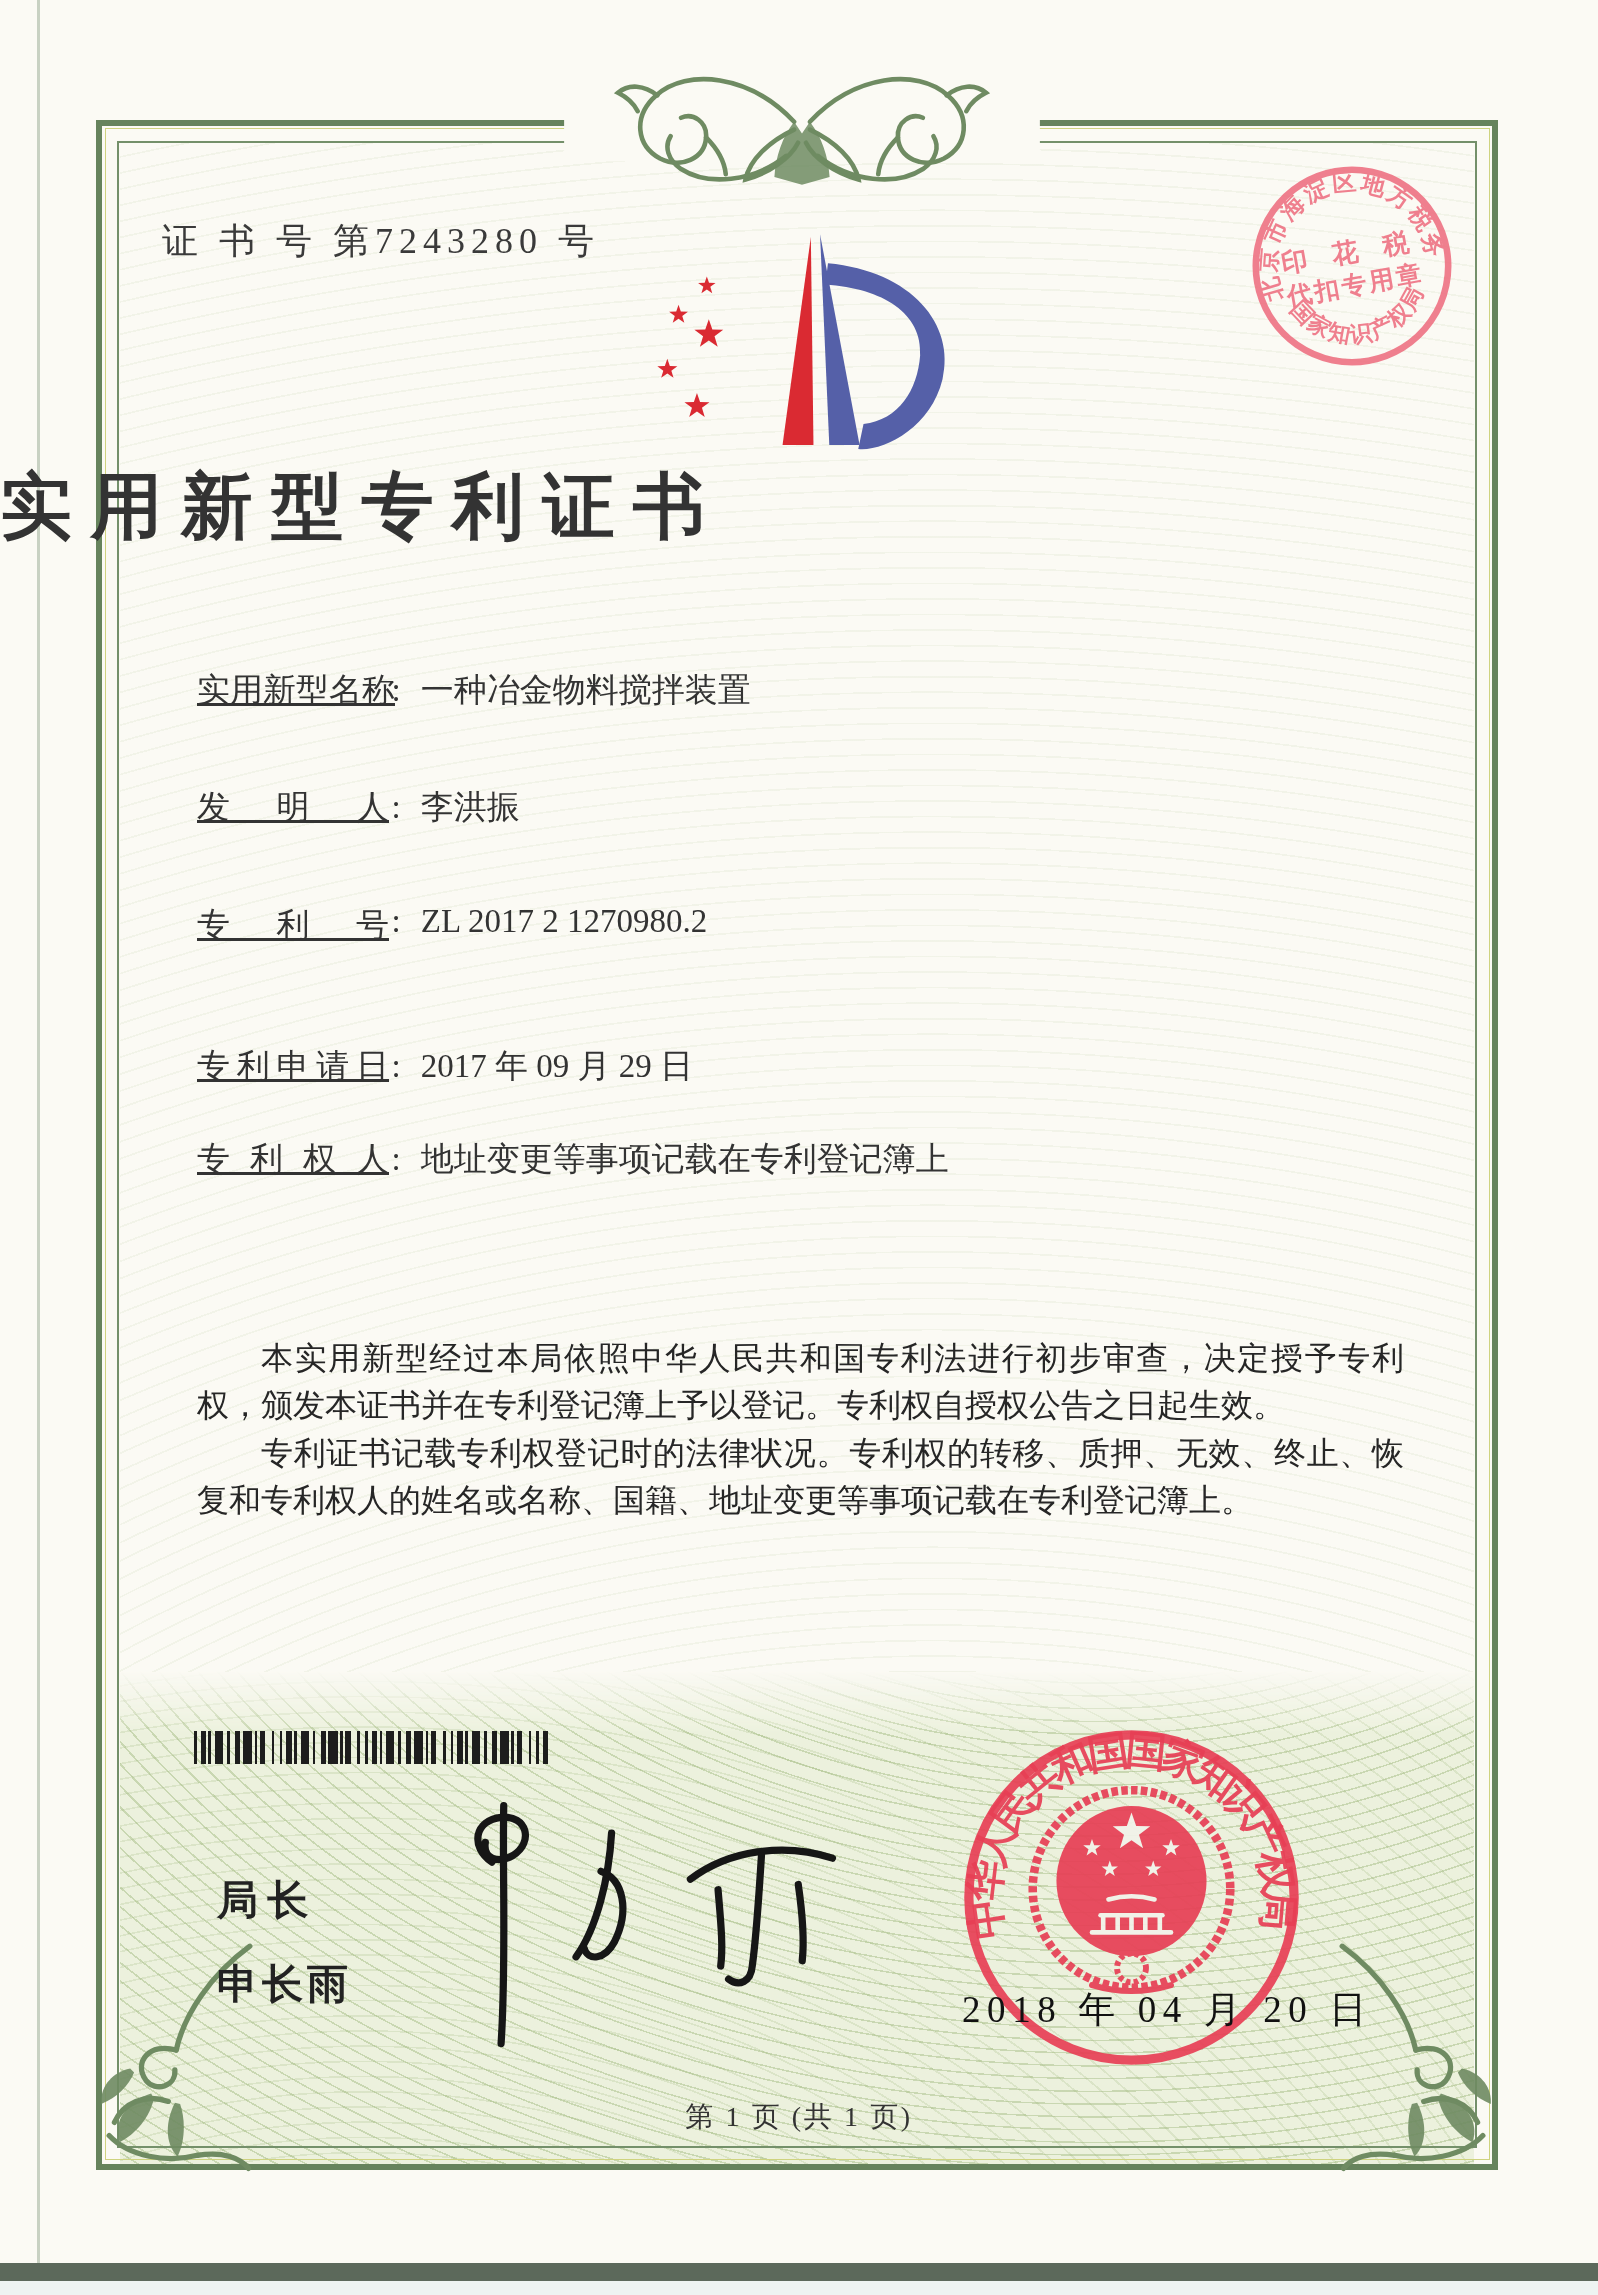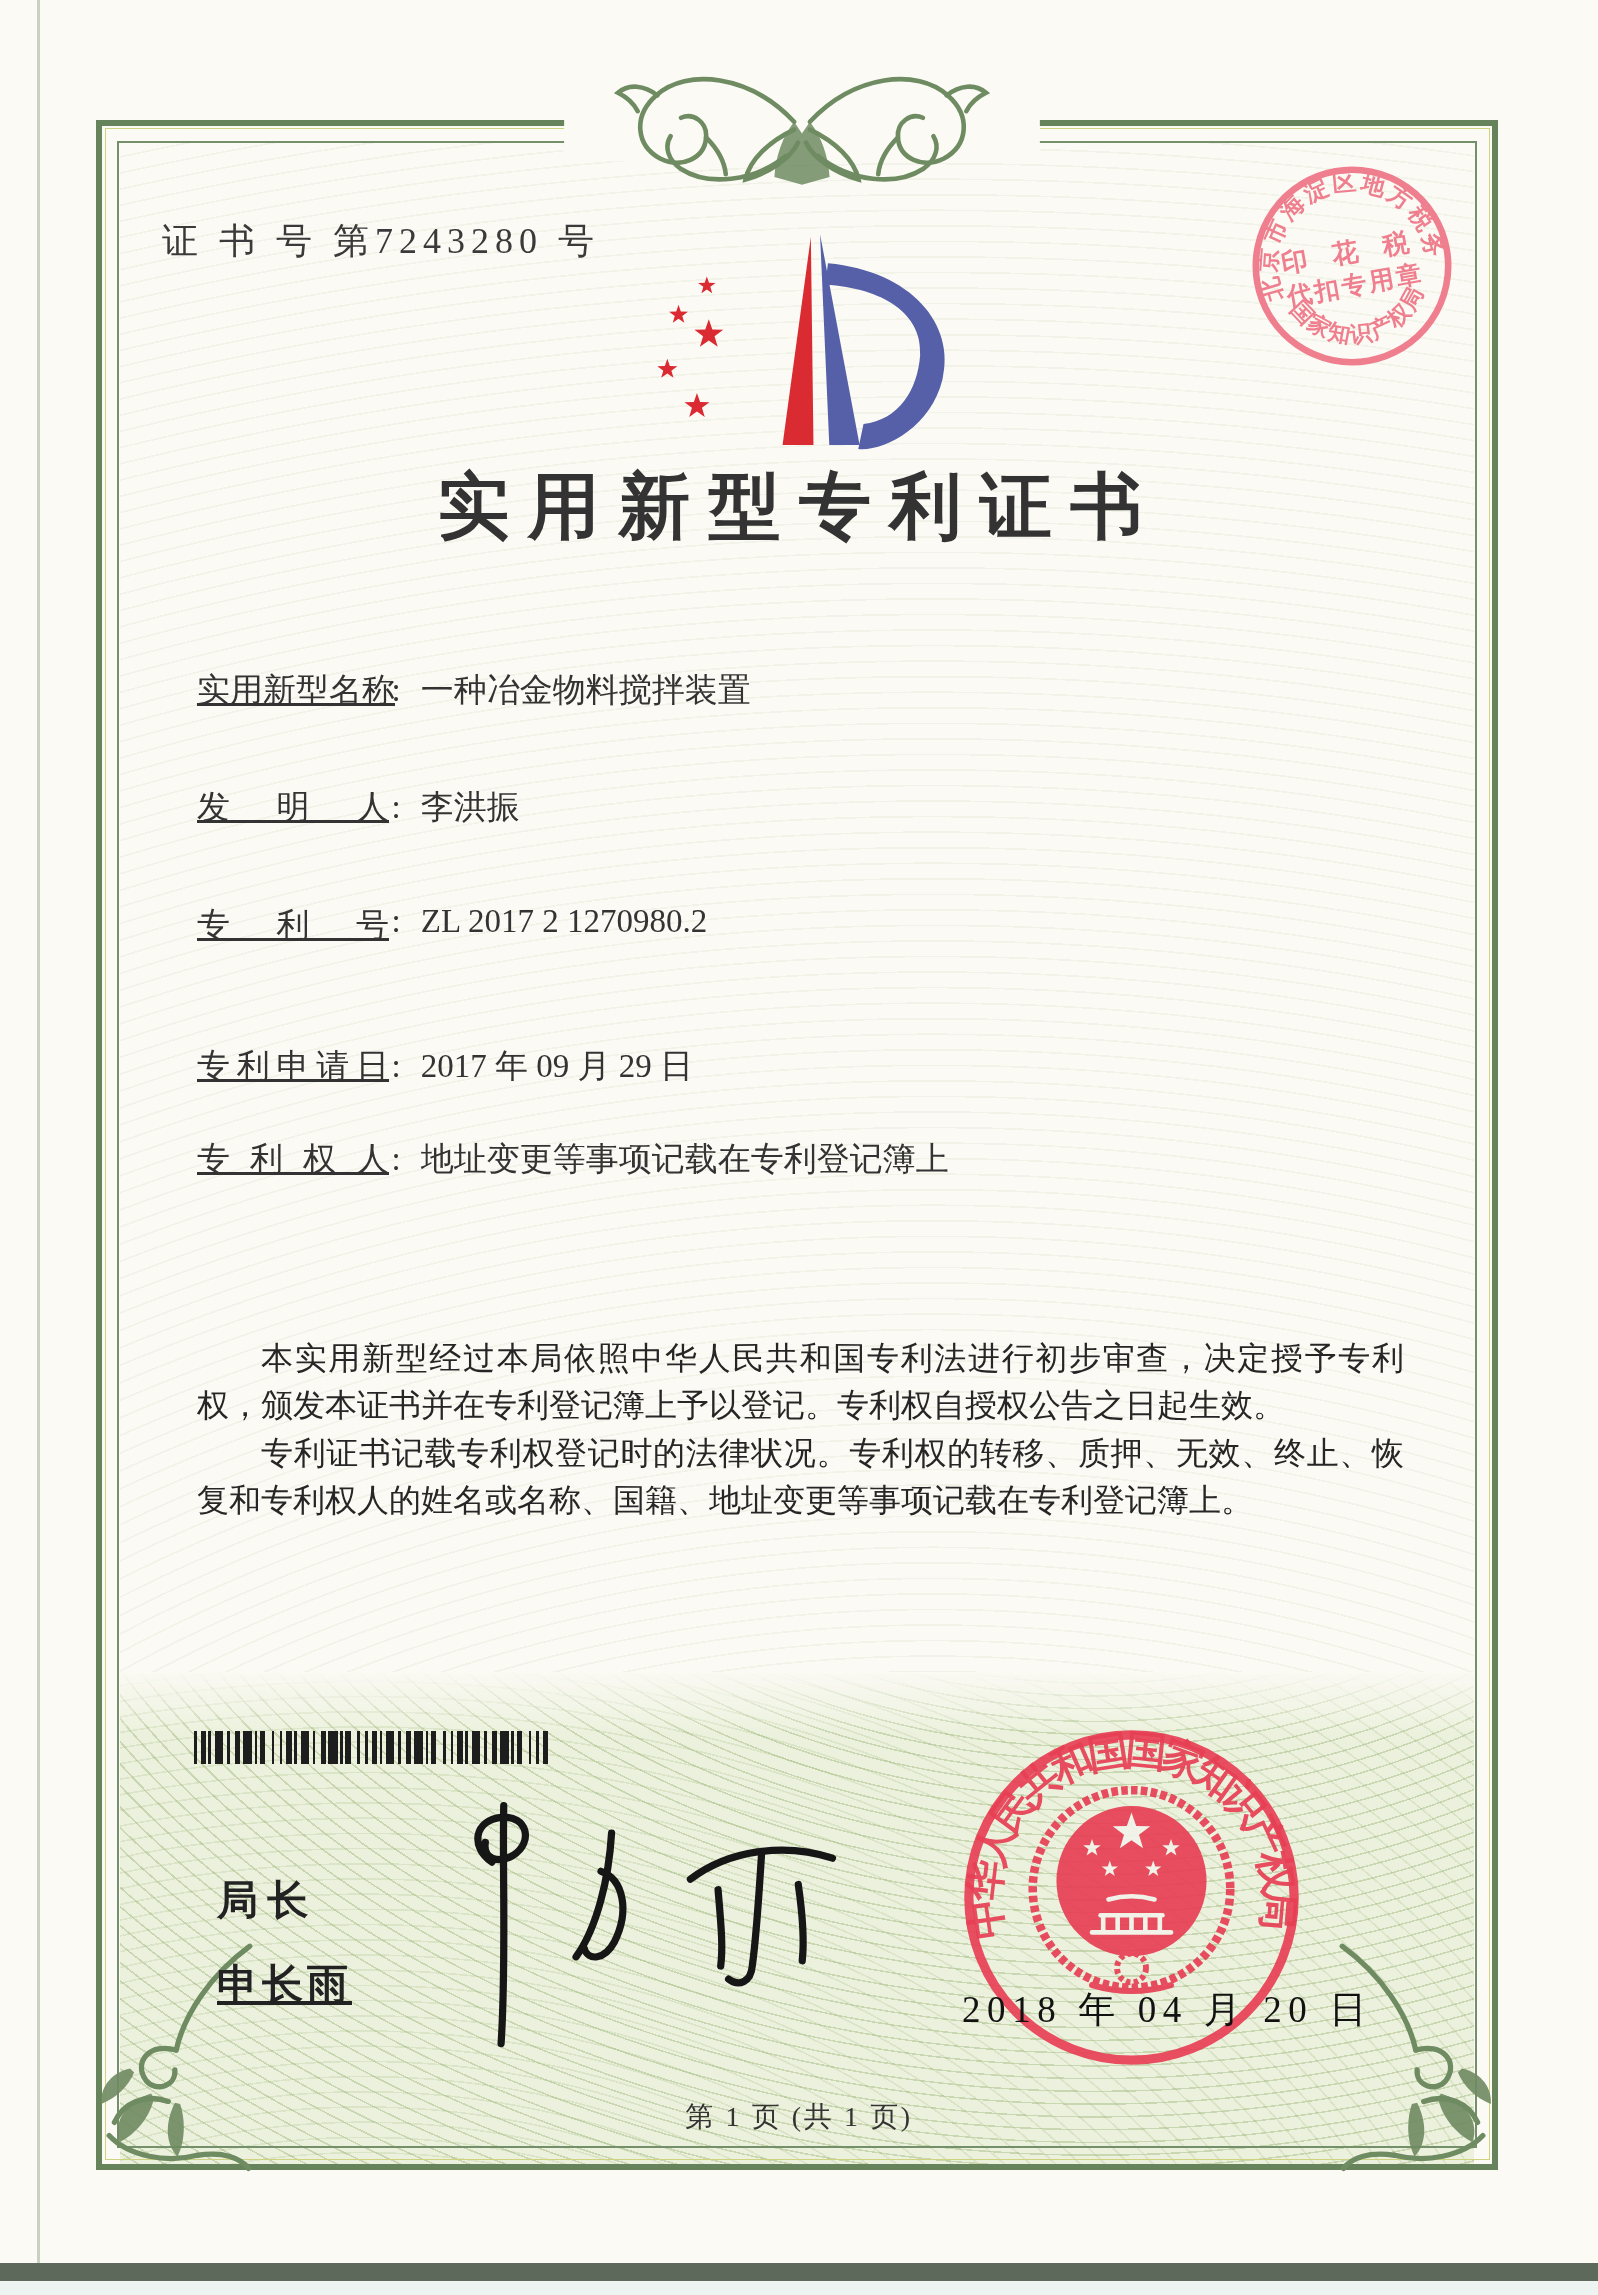--- a/index.html
+++ b/index.html
@@ -19,32 +19,32 @@
     background:
       repeating-radial-gradient(1184px 921px at 72% -90%, rgba(148,176,112,0) 0 14.5px, rgba(148,176,112,.40) 14.5px 16.4px),
       repeating-radial-gradient(1315px 1052px at 18% 195%, rgba(148,176,112,0) 0 17px, rgba(148,176,112,.20) 17px 19px),
       #ecf1dd;
     -webkit-mask-image:linear-gradient(to bottom,transparent 0,#000 62px);
             mask-image:linear-gradient(to bottom,transparent 0,#000 62px);}
   .waves-faint{left:120px;top:143px;width:1354px;height:1529px;z-index:4;
     background:repeating-radial-gradient(1447px 1184px at 60% 165%, rgba(148,176,112,0) 0 17px, rgba(148,176,112,.09) 17px 19px);}
   
   .cert-no{left:162px;top:217px;font-size:36px;letter-spacing:6px;color:#3a3a3a;z-index:30;}
-  .title{left:0;top:459px;width:1598px;text-align:center;font-size:72px;font-weight:bold;
+  .title{left:0;top:459px;width:1598px;font-size:72px;font-weight:bold;
          letter-spacing:18.4px;color:#333;z-index:30;}
   .field{left:197px;font-size:33px;z-index:30;white-space:nowrap;color:#333;}
   .flabel{display:inline-block;width:192px;text-align:justify;text-align-last:justify;vertical-align:top;text-decoration:underline;}
   .fcolon{margin:0 20px 0 2.6px;}
   .body-text{left:196px;top:1334px;width:1209px;font-size:32px;line-height:47px;
              text-align:justify;color:#262626;z-index:30;}
   .body-text p{margin:1px;text-indent:2em;}
   .barcode{left:194px;top:1731px;width:366px;height:33px;z-index:30;font-size:0;}
   .barcode i{display:inline-block;height:33px;background:#1d1d1d;}
   .signer-title{left:217px;top:1873px;font-size:41px;font-weight:bold;color:#222;z-index:30;letter-spacing:9.2px;}
-  .signer-name{left:217px;top:1957px;font-size:41px;font-weight:bold;color:#222;z-index:30;letter-spacing:4px;text-decoration:underline;}
+  .signer-name{left:217px;top:1957px;font-size:41px;font-weight:bold;color:#222;z-index:30;letter-spacing:4px;}
   .page-footer{left:0;top:2098px;width:1598px;text-align:center;font-size:28px;color:#333;z-index:30;letter-spacing:2.6px;}
   .seal-date{left:962px;top:1985px;font-size:37px;color:#111;z-index:60;letter-spacing:6.6px;white-space:nowrap;}
   .svg-layer{z-index:15;}
   .sig-layer{z-index:40;}
   .seal-layer{z-index:50;}
 </style>
 </head>
 <body>
 
 <div class="page">

